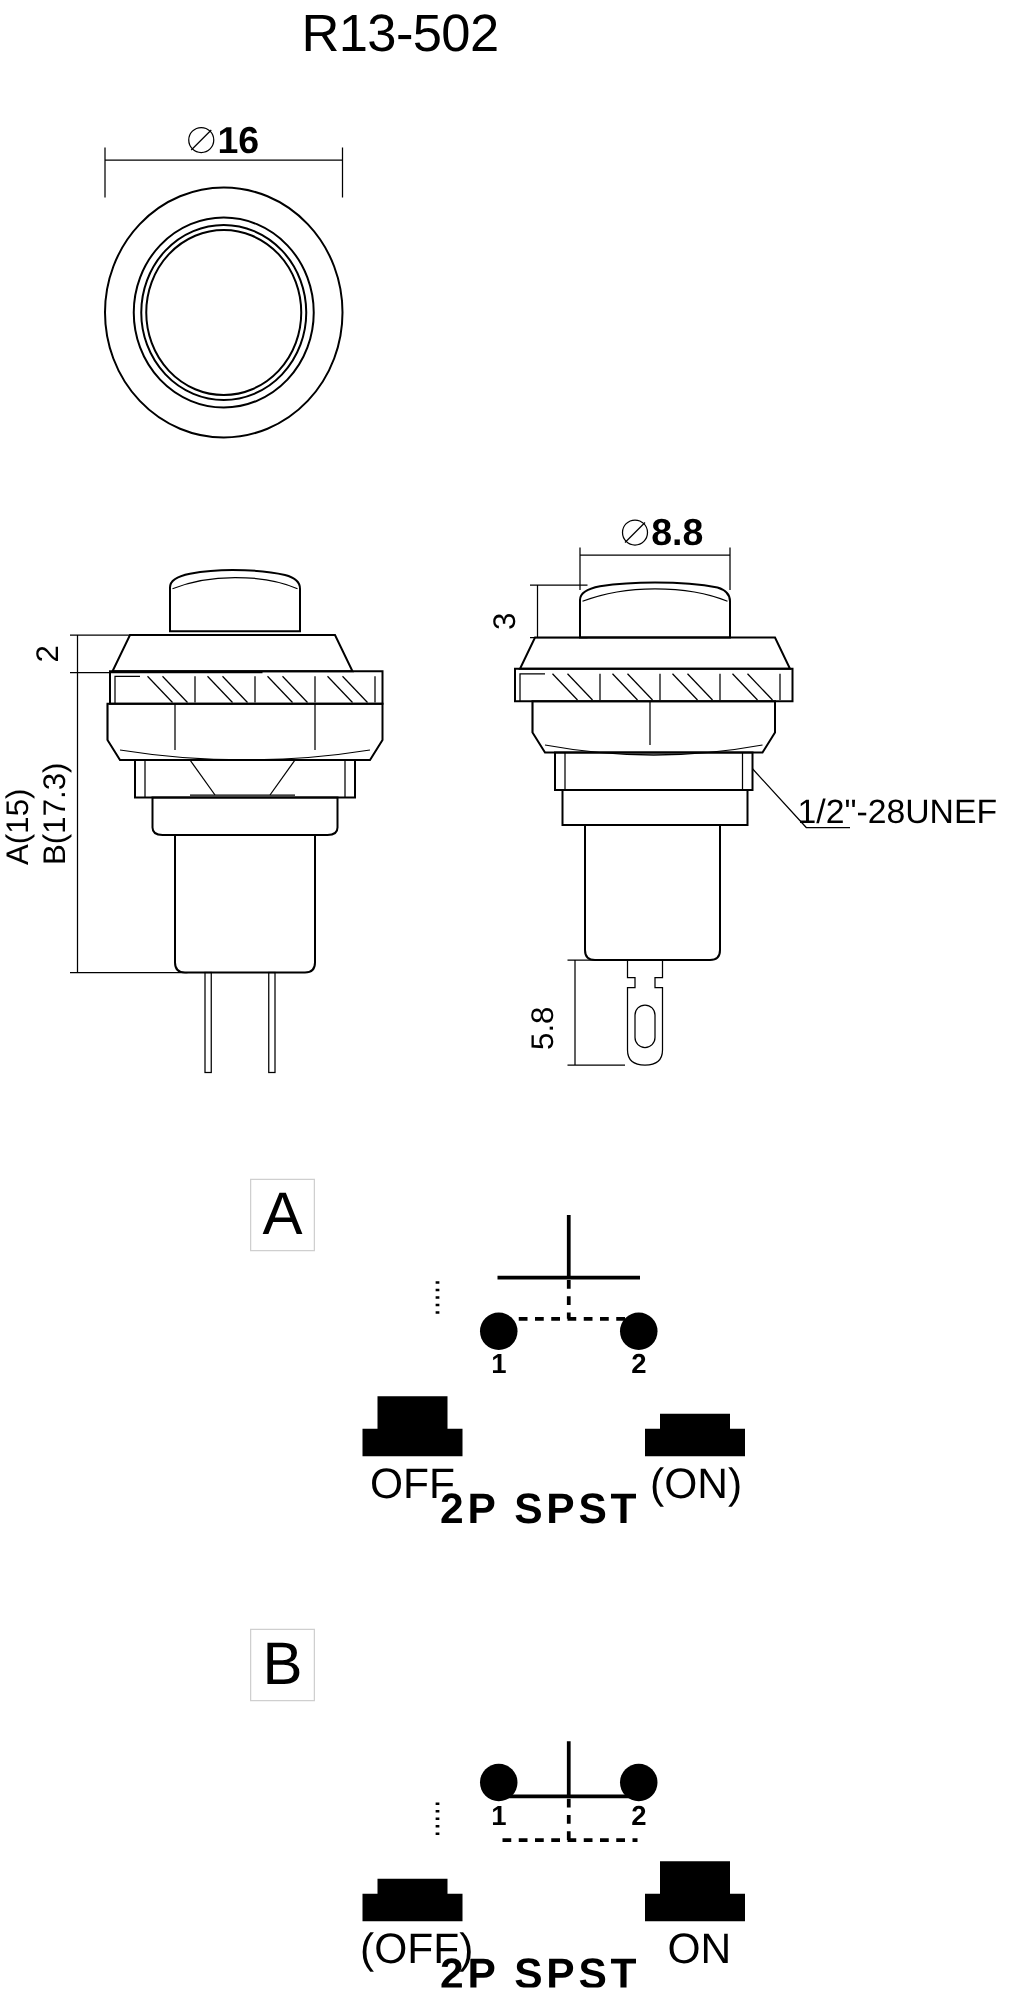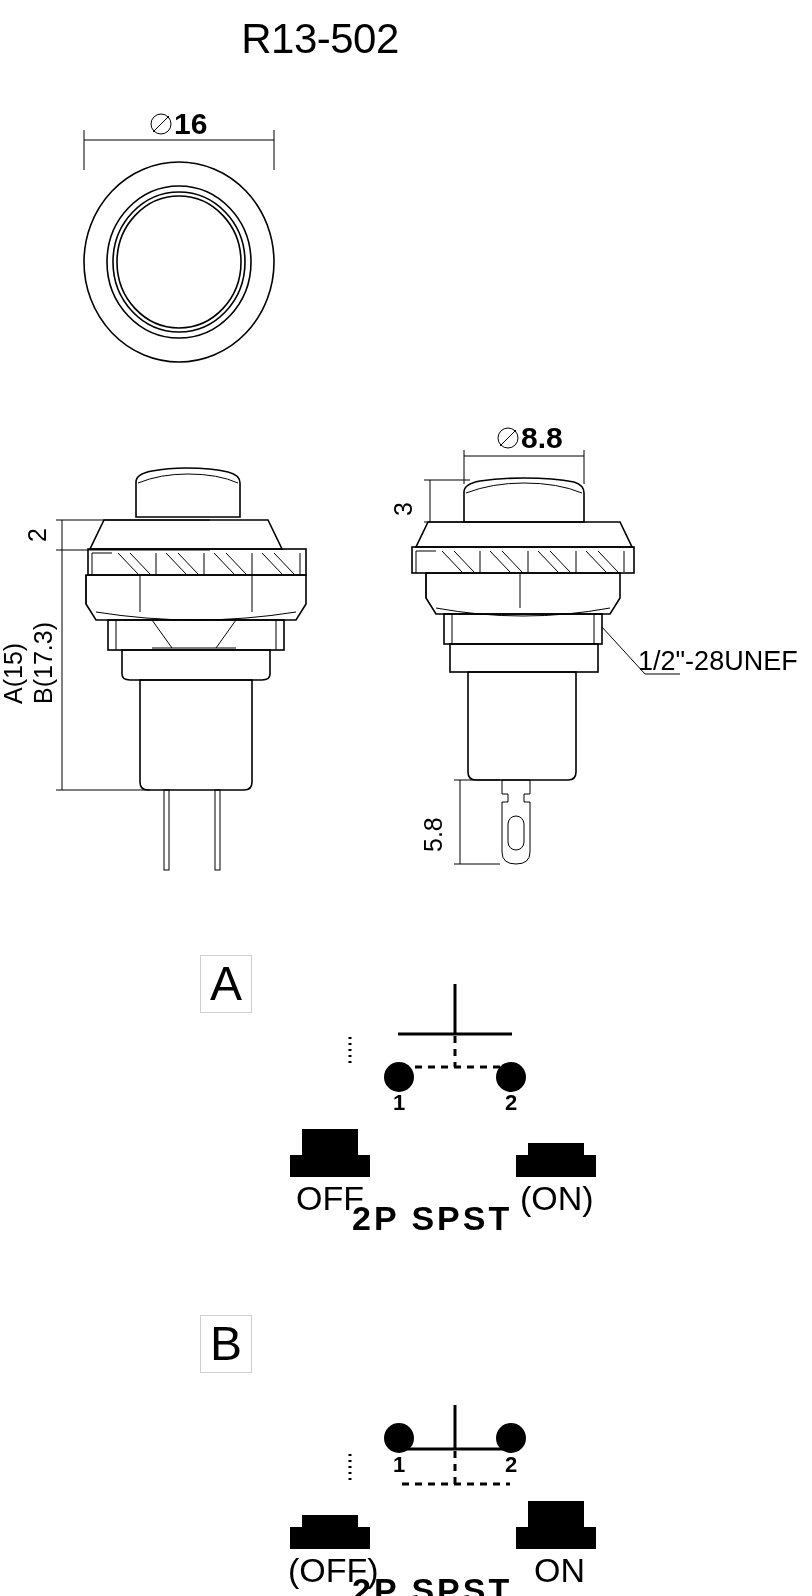--- a/index.html
+++ b/index.html
@@ -11,21 +11,21 @@
   body {
     width: 812px;
     height: 1596px;
     position: relative;
     font-family: "Liberation Sans", sans-serif;
     color: #000000;
     overflow: hidden;
   }
   #sheet {
     position: absolute;
-    left: 0; top: 12px;
+    left: 0; top: 0;
     width: 812px;
     height: 1584px;
     text-decoration: underline;
   }
   .title {
     position: absolute;
     left: 0; top: 2px;
     width: 640px;
     text-align: center;
     font-size: 42px;

